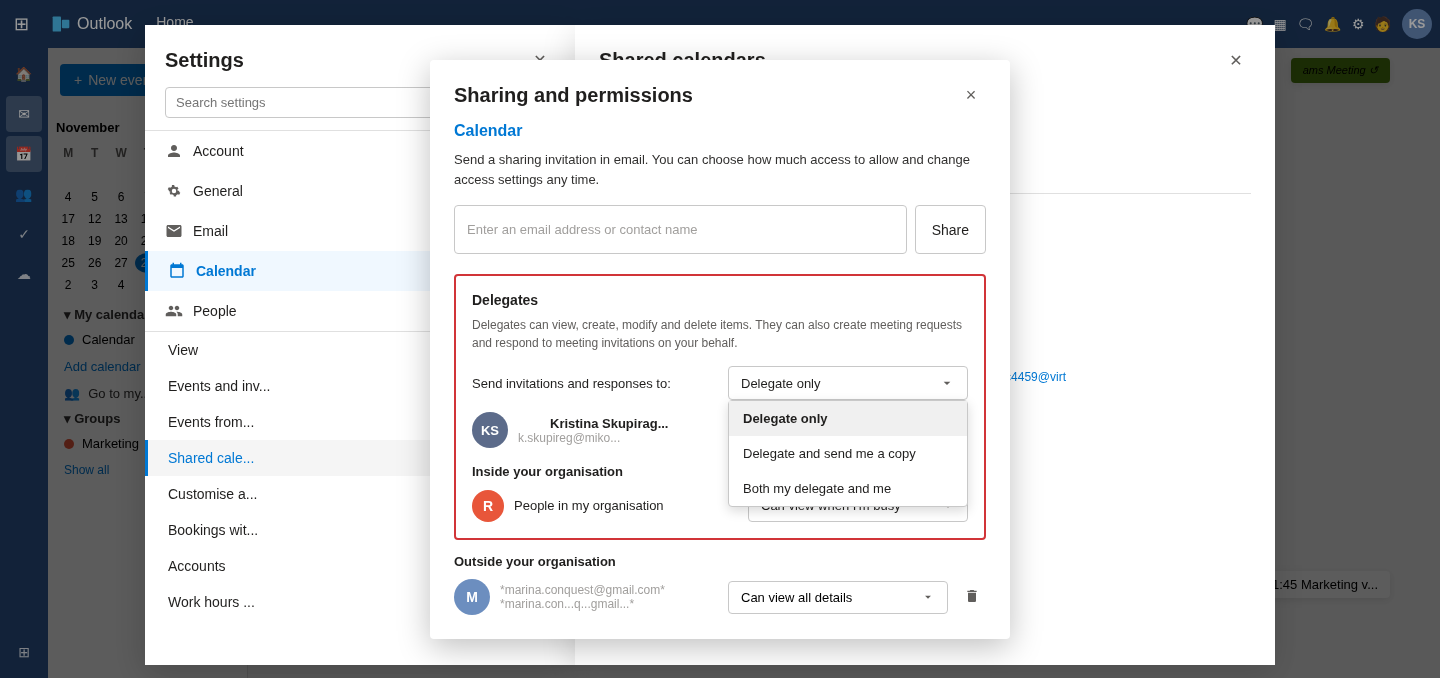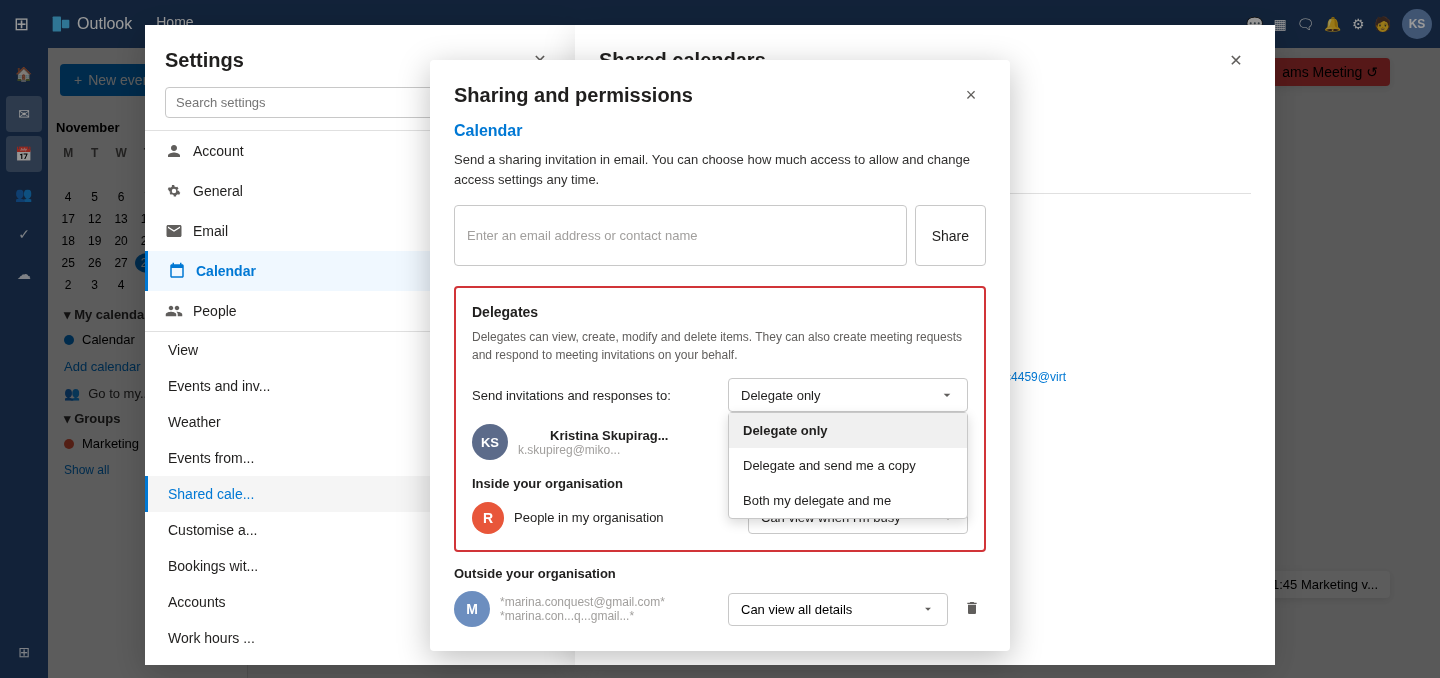--- a/index.html
+++ b/index.html
@@ -66,21 +66,21 @@
     .sharing-dialog-header { display: flex; align-items: center; justify-content: space-between; padding: 20px 24px 0; }
     .sharing-dialog-title { font-size: 20px; font-weight: 600; color: #201f1e; }
     .sharing-dialog-close { width: 30px; height: 30px; border: none; background: transparent; cursor: pointer; font-size: 18px; color: #605e5c; display: flex; align-items: center; justify-content: center; border-radius: 4px; }
 
     .sharing-dialog-body { padding: 12px 24px 24px; }
     .calendar-link { color: #0078d4; font-size: 16px; font-weight: 600; margin-bottom: 10px; cursor: pointer; text-decoration: none; display: block; }
     .sharing-desc { font-size: 13px; color: #323130; margin-bottom: 16px; line-height: 1.5; }
 
     .email-row { display: flex; gap: 8px; margin-bottom: 20px; }
     .email-input {
-      flex: 1; border: 1px solid #c8c8c8; border-radius: 4px; padding: 22px 12px;
+      flex: 1; border: 1px solid #c8c8c8; border-radius: 4px; padding: 16px 12px;
       font-size: 13px; outline: none; color: #323130;
     }
     .email-input::placeholder { color: #a19f9d; }
     .share-btn {
       padding: 8px 16px; background: #fff; border: 1px solid #c8c8c8; border-radius: 4px;
       font-size: 14px; cursor: pointer; color: #201f1e;
     }
 
     
     .delegates-section {
@@ -255,21 +255,21 @@
       <div class="goto-people">👥 <span>Go to my...</span></div>
       <div class="left-section-title">▾ Groups</div>
       <div class="cal-item">
         <span class="cal-dot" style="background:#e8563a;"></span>
         <span>Marketing</span>
       </div>
       <div class="show-all">Show all</div>
     </div>
 
     <div style="flex:1;background:#f8f8f8;position:relative;">
-      <div style="position:absolute;top:10px;right:50px;background:#ef4444;padding:6px 12px;border-radius:4px;font-size:14px;box-shadow:0 2px 8px rgba(0,0,0,0.1);">ams Meeting ↺</div>
+      <div style="position:absolute;top:10px;right:50px;background:#4d7c0f;padding:6px 12px;border-radius:4px;font-size:11px;box-shadow:0 2px 8px rgba(0,0,0,0.1);font-style:italic;">ams Meeting ↺</div>
       <div style="position:absolute;bottom:80px;right:50px;background:#fff;padding:6px 12px;border-radius:4px;font-size:13px;box-shadow:0 2px 8px rgba(0,0,0,0.1);">11:45 Marketing v...</div>
     </div>
   </div>
 
   <div class="overlay"></div>
 
   <div class="settings-modal">
     <div class="settings-modal-header">
       <span class="settings-modal-title">Settings</span>
       <button class="close-btn">✕</button>
@@ -306,21 +306,20 @@
         <svg viewBox="0 0 24 24">
             <path d="M16 11c1.66 0 2.99-1.34 2.99-3S17.66 5 16 5c-1.66 0-3 1.34-3 3s1.34 3 3 3zm-8 0c1.66 0 2.99-1.34 2.99-3S9.66 5 8 5C6.34 5 5 6.34 5 8s1.34 3 3 3zm0 2c-2.33 0-7 1.17-7 3.5V19h14v-2.5c0-2.33-4.67-3.5-7-3.5zm8 0c-.29 0-.62.02-.97.05 1.16.84 1.97 1.97 1.97 3.45V19h6v-2.5c0-2.33-4.67-3.5-7-3.5z"></path>
           </svg>
         <span>People</span>
       </div>
     </div>
 
     <div style="flex:1;overflow-y:auto;border-top:1px solid #e0e0e0;">
       <div class="sub-settings-item">View</div>
       <div class="sub-settings-item">Events and inv...</div>
-      <div class="sub-settings-item">Weather</div>
       <div class="sub-settings-item">Events from...</div>
       <div class="sub-settings-item active">Shared cale...</div>
       <div class="sub-settings-item">Customise a...</div>
       <div class="sub-settings-item">Bookings wit...</div>
       <div class="sub-settings-item">Accounts</div>
       <div class="sub-settings-item">Work hours ...</div>
     </div>
   </div>
 
   <div style="position:fixed;left:575px;top:25px;width:700px;height:640px;background:#fff;z-index:200;box-shadow:0 8px 32px rgba(0,0,0,0.15);overflow:hidden;">

